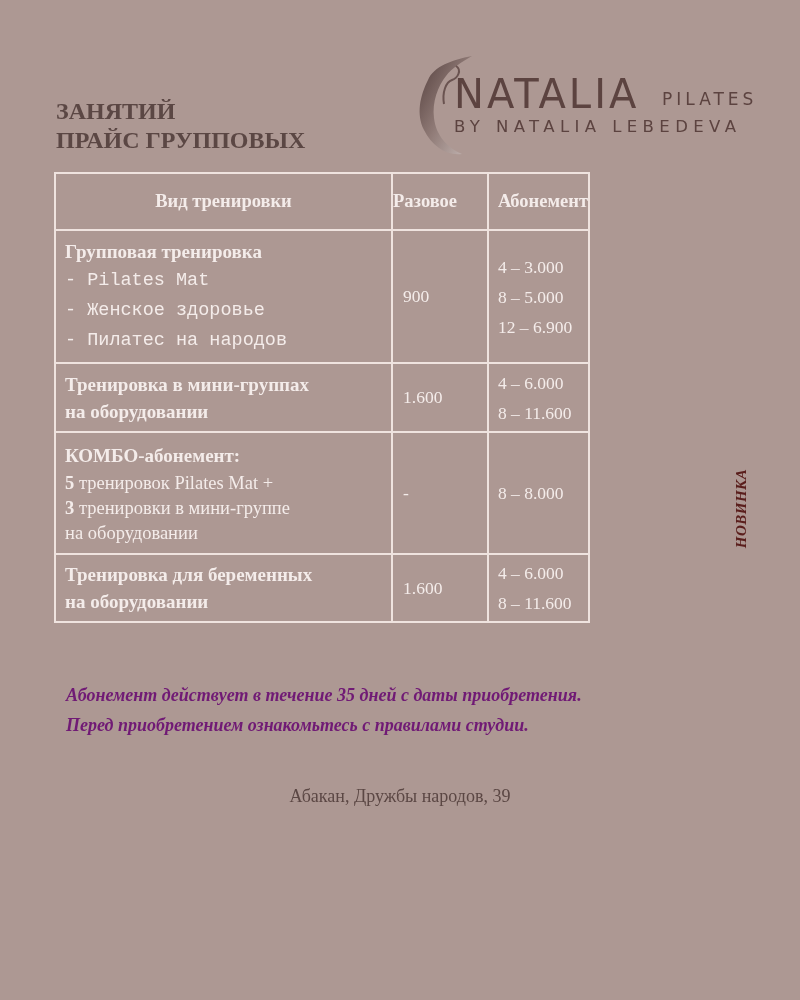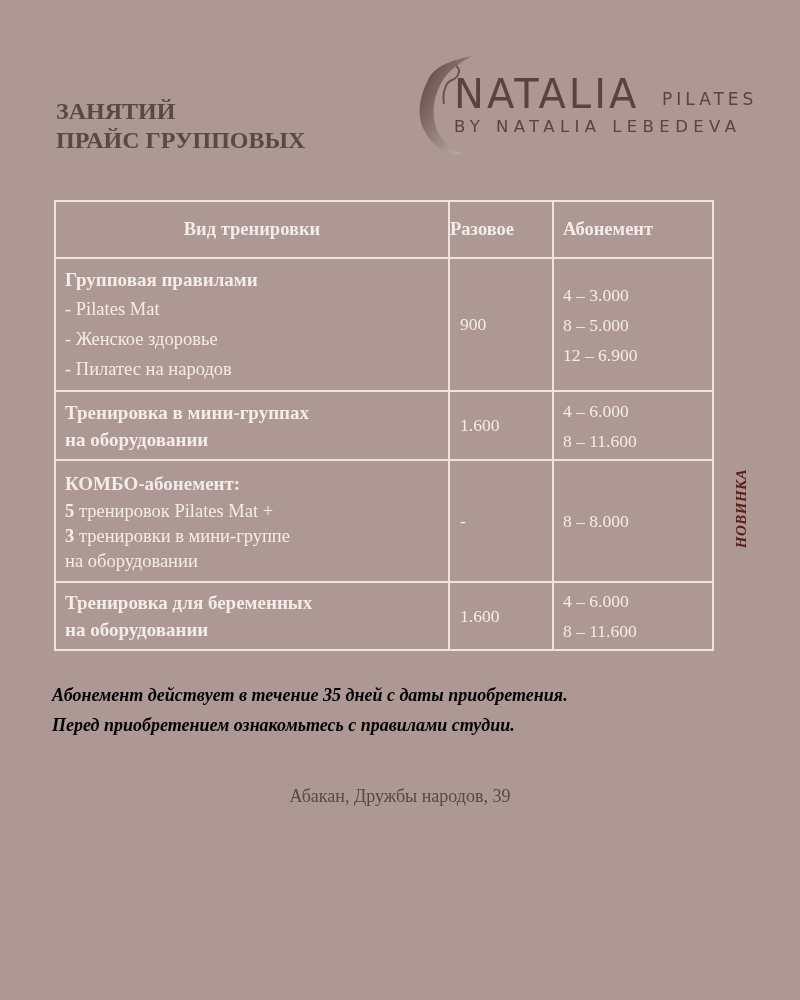--- a/index.html
+++ b/index.html
@@ -26,62 +26,62 @@
     position: absolute; left: 250px; top: 37px;
     font-family: "DejaVu Sans", sans-serif; color: #5c4340;
     font-size: 17px; letter-spacing: 4px;
   }
   .logo .byline {
     position: absolute; left: 42px; top: 65px;
     font-family: "DejaVu Sans", sans-serif; color: #5c4340;
     font-size: 16.5px; letter-spacing: 5.4px;
   }
   table.price {
-    position: absolute; left: 54px; top: 200px;
-    width: 660px; border-collapse: collapse;
+    position: absolute; left: 54px; top: 172px;
+    width: 536px; border-collapse: collapse;
     color: #f4ecea;
   }
   table.price th, table.price td {
     border: 2px solid #efe3df;
     vertical-align: middle;
     padding: 0;
   }
   table.price th {
     font-family: "Liberation Serif", serif; font-weight: bold;
     font-size: 18.5px; height: 55px;
   }
   th.c1 { width: 392px; text-align: center; }
   th.c2 { width: 102px; text-align: left; }
   th.c3 { text-align: left; padding-left: 9px !important; }
   td.desc { padding-left: 9px !important; font-size: 17px; line-height: 27px; }
   td.desc .t { font-family: "Liberation Serif", serif; font-weight: bold; font-size: 19px; }
-  td.desc .sub { font-family: Liberation Serif, serif; font-size: 18.5px; display: block; line-height: 30px; }
+  td.desc .sub { font-family: Liberation Mono, monospace; font-size: 18.5px; display: block; line-height: 30px; }
   td.single, td.sub-col { font-family: "Liberation Serif", serif; font-size: 17.5px; }
   td.single { padding-left: 10px !important; }
   td.sub-col { padding-left: 9px !important; }
   td.sub-col .ln { display: block; line-height: 30px; }
   tr.r1 td { height: 131px; }
   tr.r2 td { height: 67px; }
   tr.r3 td { height: 120px; }
   tr.r4 td { height: 66px; }
   .combo-line { font-family: "Liberation Serif", serif; font-size: 18.5px; display: block; line-height: 25px; }
   .combo-line b { font-weight: bold; }
   .badge-new {
     position: absolute; left: 730px; top: 460px; width: 24px; height: 96px;
     display: flex; align-items: center; justify-content: center;
   }
   .badge-new span {
     transform: rotate(-90deg); white-space: nowrap;
     font-family: "Liberation Serif", serif; font-weight: bold; font-style: italic;
     font-size: 15px; color: #5a1e1c; letter-spacing: 0.5px;
   }
   .note {
-    position: absolute; left: 52px; top: 680px; width: 700px;
+    position: absolute; left: 66px; top: 680px; width: 700px;
     font-family: "Liberation Serif", serif; font-weight: bold; font-style: italic;
-    font-size: 18px; line-height: 30px; color: #000000;
+    font-size: 18px; line-height: 30px; color: #701a75;
   }
   .note span { display: block; }
   .address {
     position: absolute; left: 0; top: 786px; width: 800px; text-align: center;
     font-family: "Liberation Serif", serif; 
     font-size: 18px; color: #5b4744;
   }
 </style>
 </head>
 <body>
@@ -112,21 +112,21 @@
   <thead>
     <tr>
       <th class="c1">Вид тренировки</th>
       <th class="c2">Разовое</th>
       <th class="c3">Абонемент</th>
     </tr>
   </thead>
   <tbody>
     <tr class="r1">
       <td class="desc">
-        <span class="t">Групповая правилами</span>
+        <span class="t">Групповая тренировка</span>
         <span class="sub">- Pilates Mat</span>
         <span class="sub">- Женское здоровье</span>
         <span class="sub">- Пилатес на народов</span>
       </td>
       <td class="single">900</td>
       <td class="sub-col">
         <span class="ln">4 – 3.000</span>
         <span class="ln">8 – 5.000</span>
         <span class="ln">12 – 6.900</span>
       </td>

